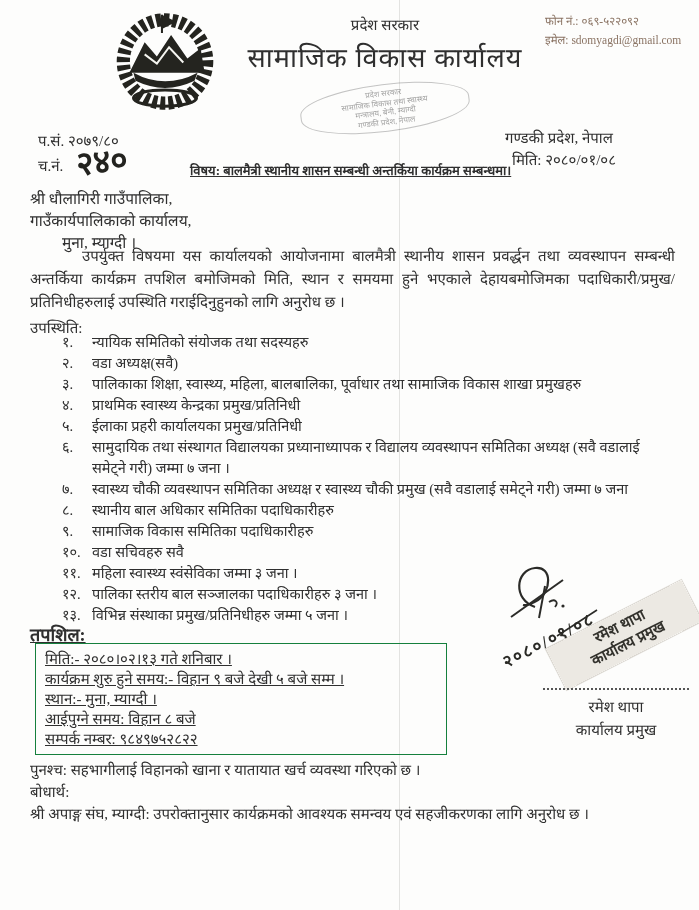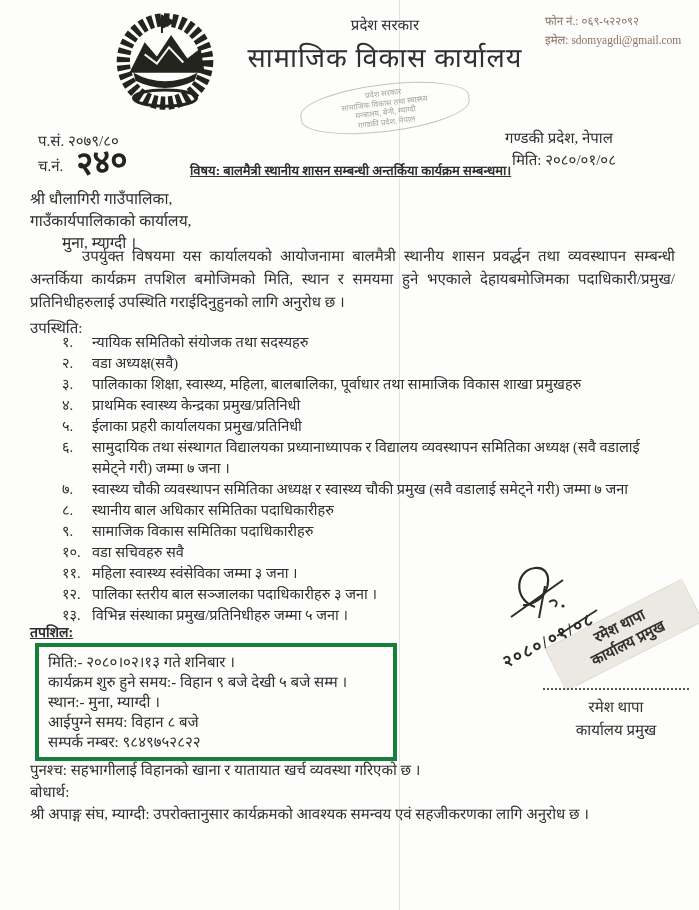--- a/index.html
+++ b/index.html
@@ -39,23 +39,23 @@
 
   .body-par { position:absolute; left:30px; top:245px; width:645px; font-size:15px;
     line-height:23px; text-align:justify; text-indent:52px; }
   .upasthiti { position:absolute; left:30px; top:317px; font-size:15px; }
 
   .att-list { position:absolute; left:62px; top:332px; width:612px; font-size:14.5px; line-height:21px; }
   .att-row { display:flex; }
   .att-num { flex:0 0 30px; }
   .att-text { flex:1; }
 
-  .tapasil { position:absolute; left:30px; top:622px; font-size:14px; font-weight:bold; text-decoration:underline; }
-  .dbox { position:absolute; left:35px; top:643px; width:362px; border:4px solid #15803d;
-    padding:5px 9px; font-size:15px; line-height:20px; }
+  .tapasil { position:absolute; left:30px; top:622px; font-size:18px; font-weight:bold; text-decoration:underline; }
+  .dbox { position:absolute; left:35px; top:643px; width:412px; border:1px solid #15803d;
+    padding:5px 9px; font-size:15px; line-height:20px;text-decoration:underline; }
 
   .punashcha { position:absolute; left:30px; top:759px; font-size:15px;font-family:Liberation Serif, serif; }
   .bodhartha { position:absolute; left:30px; top:781px; font-size:15px; }
   .apanga    { position:absolute; left:30px; top:803px; font-size:15px; }
 
   
   .sig-scribble { position:absolute; left:505px; top:562px; width:95px; height:80px; }
   .sig-date { position:absolute; left:498px; top:628px; font-size:17px; font-weight:bold;
     transform:rotate(-27deg); color:#2a2a26; letter-spacing:2px; }
   .sig-stamp { position:absolute; left:548px; top:612px; width:152px; padding:4px 6px;

